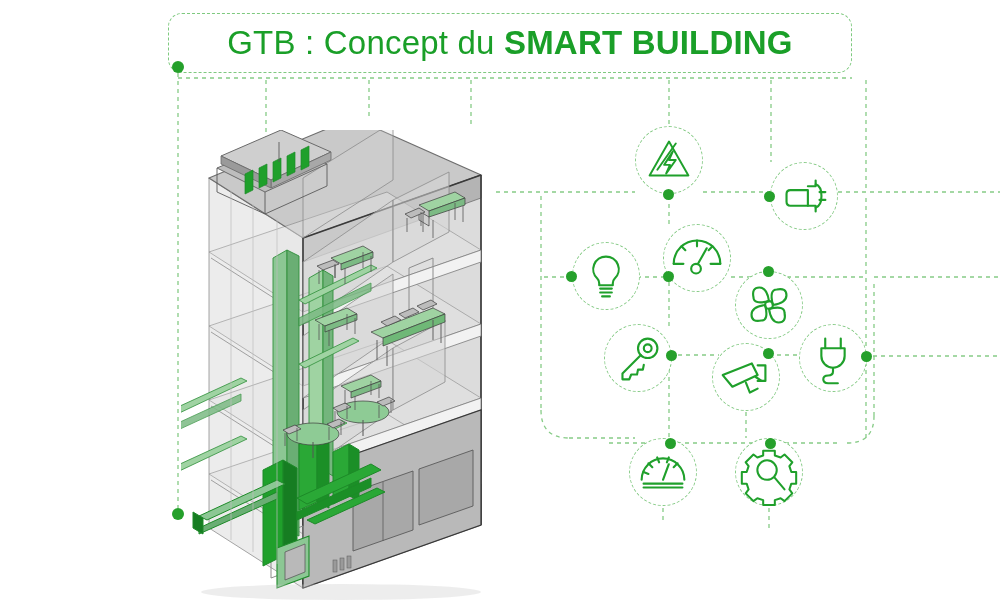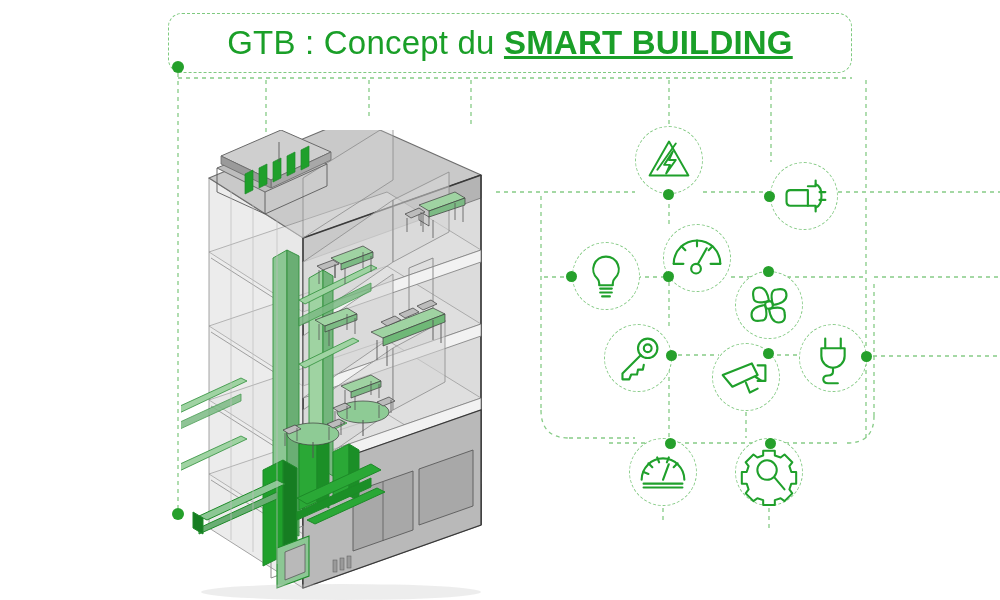--- a/index.html
+++ b/index.html
@@ -46,21 +46,21 @@
     display: flex;
     align-items: center;
     justify-content: center;
     color: #1a9f28;
     font-size: 33px;
     letter-spacing: 0.2px;
     white-space: pre;
     font-family: "Liberation Sans", sans-serif;
   }
   #title-text .light { font-weight: 400; }
-  #title-text .bold  { font-weight: 700; text-decoration: underline; }
+  #title-text .bold  { font-weight: 700; }
   .icon-node {
     position: absolute;
     box-sizing: border-box;
     border: 1.3px dashed #86cb86;
     border-radius: 50%;
     background: #ffffff;
   }
   .icon-node svg {
     position: absolute;
     left: 0; top: 0;

